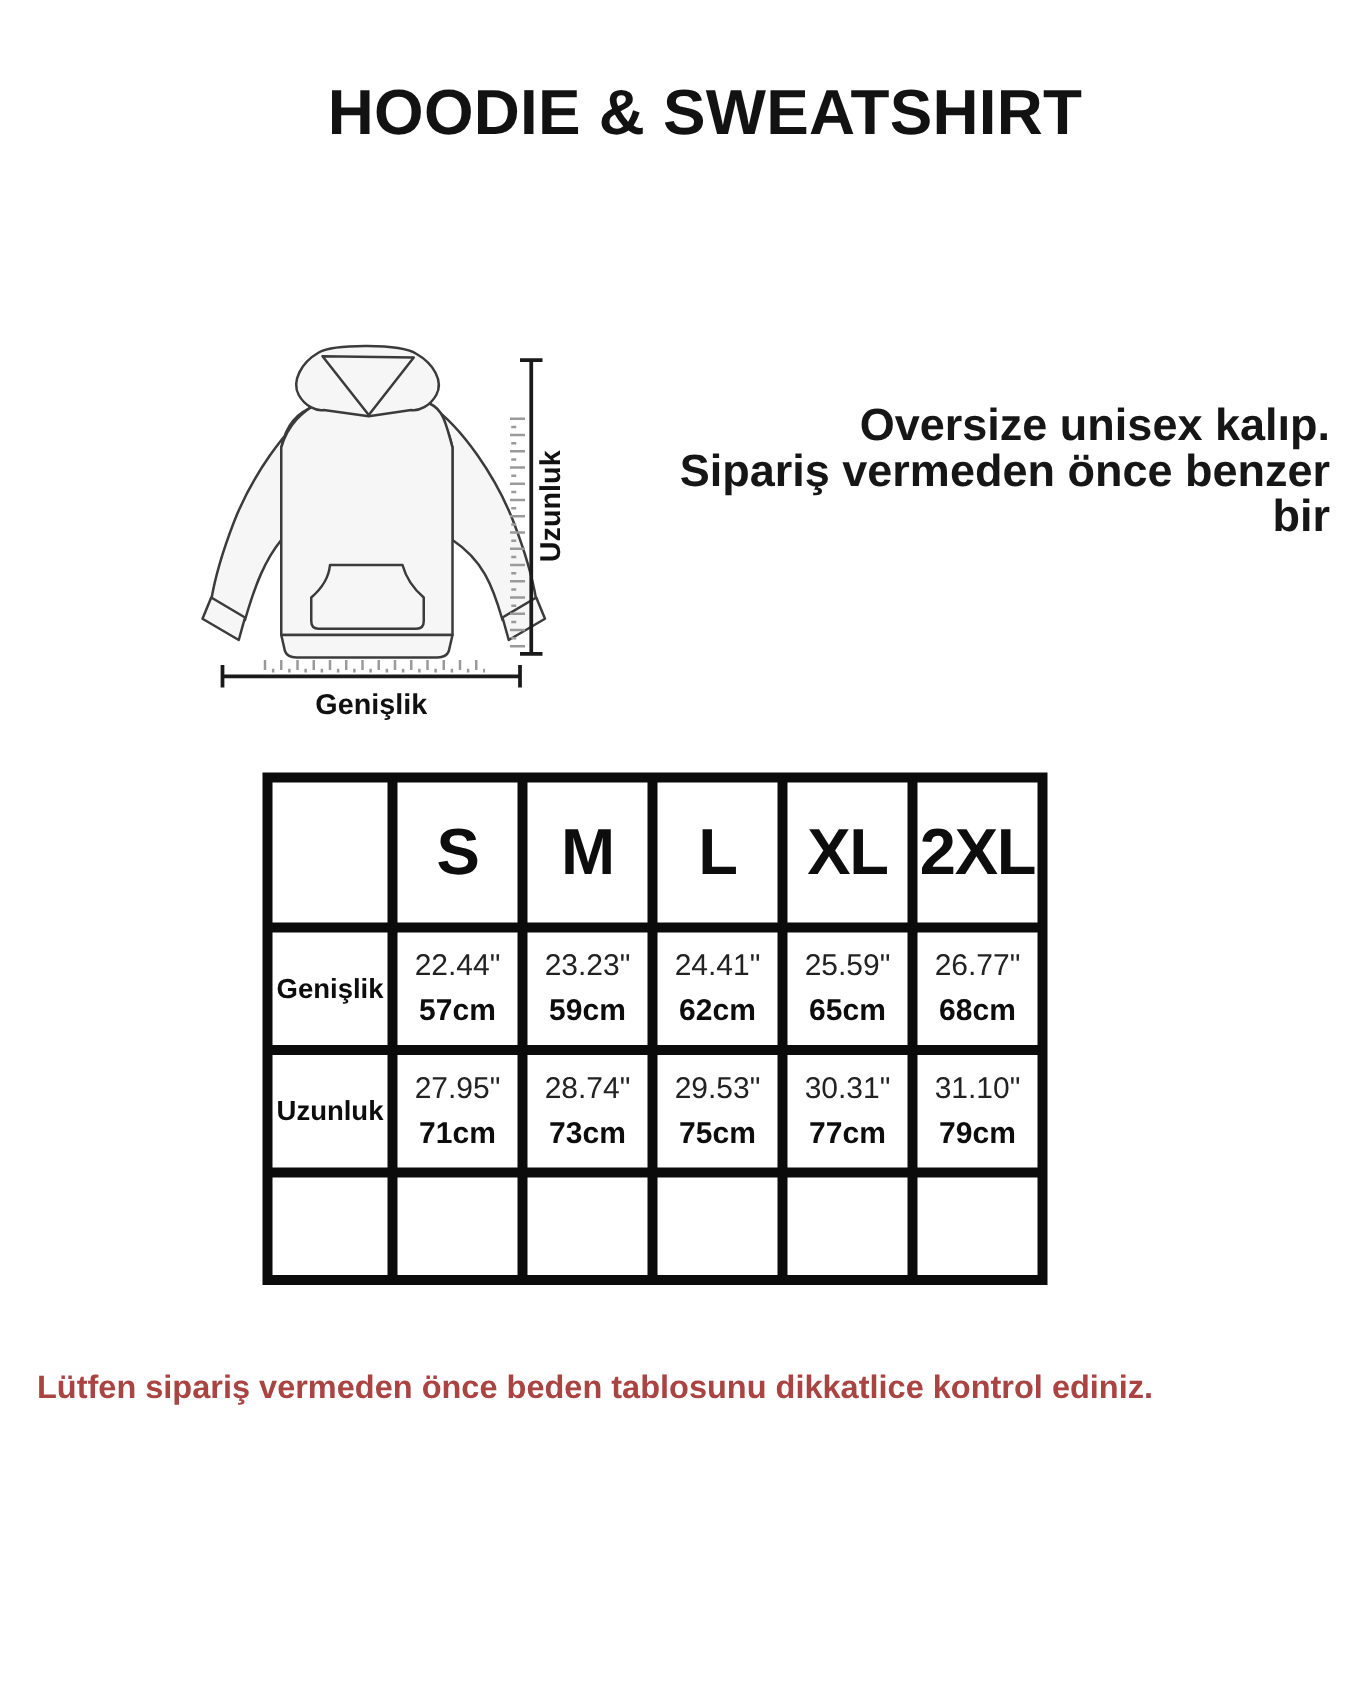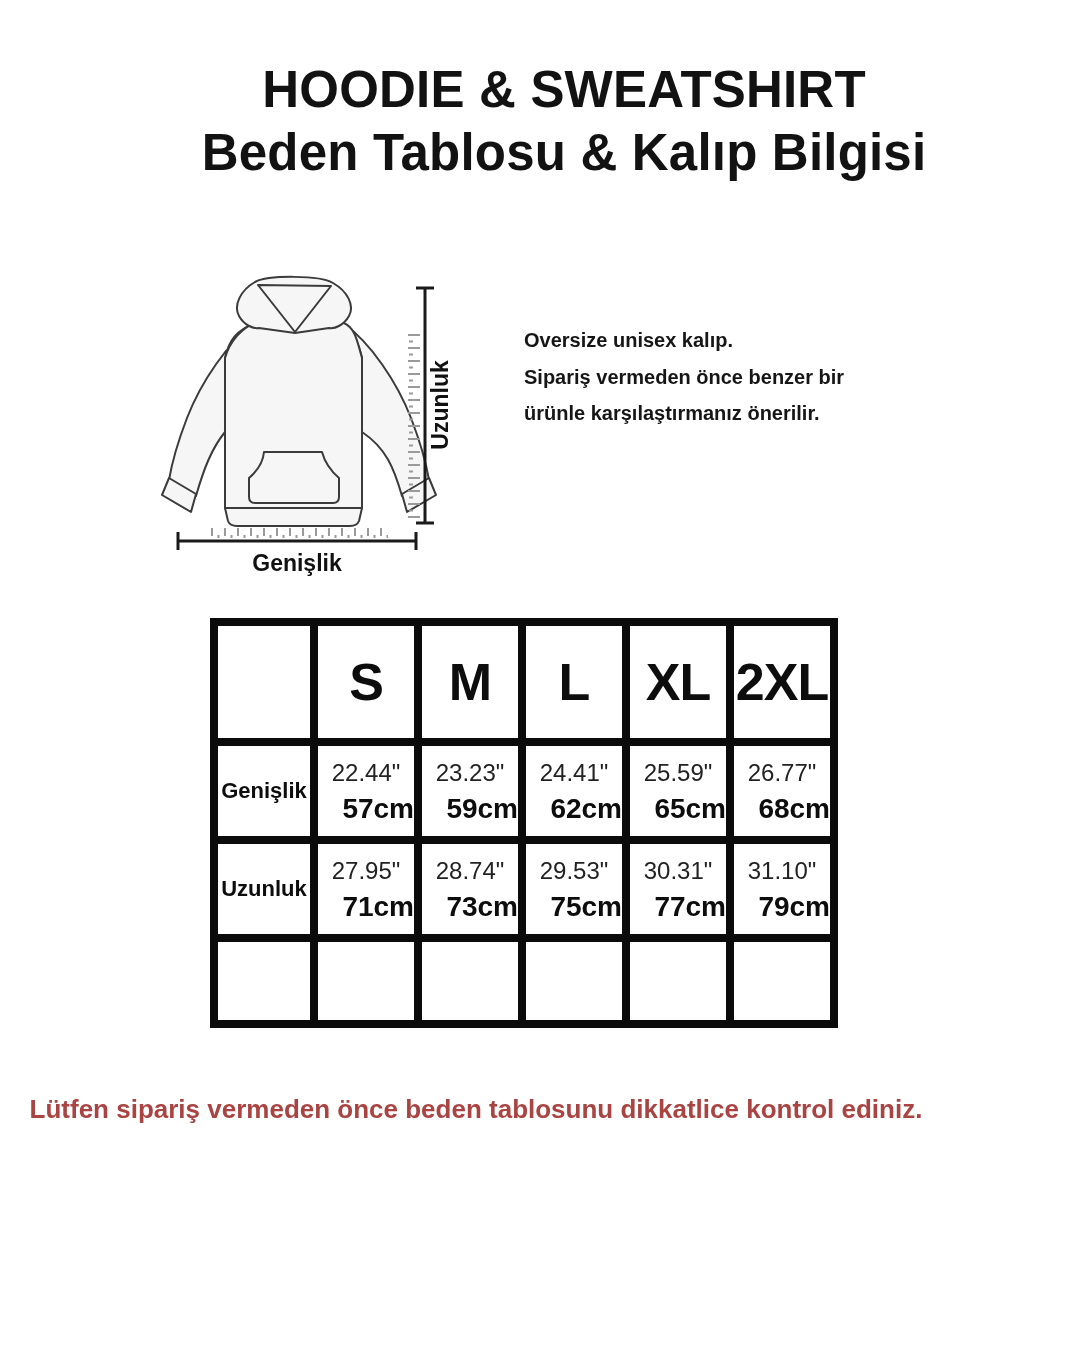--- a/index.html
+++ b/index.html
@@ -18,21 +18,21 @@
     text-align:center; font-weight:bold; letter-spacing:0.2px;
   }
   .title-line { font-size:51px; line-height:63px; color:#121212;padding-left:48px; }
 
   
   .diagram-svg { position:absolute; left:148px; top:262px; width:340px; height:340px; }
 
   
   .info-block {
     position:absolute; top:322px; right:16px; width:540px;
-    font-weight:bold; font-size:20px; line-height:36.5px;
+    text-align:right; font-weight:bold; font-size:36px; line-height:36.5px;
     color:#161616;
   }
 
   
   .size-table-wrap { position:absolute; left:210px; top:618px; }
   table.size-table {
     border-collapse:separate; border-spacing:8px;
     background:#0b0b0b; table-layout:fixed;
     width:628px; height:410px;
   }
@@ -40,35 +40,34 @@
     background:#ffffff; text-align:center; vertical-align:middle; padding:0;
   }
   col.c-label { width:92px; }
   col.c-size  { width:96px; }
   tr.r-head   { height:112px; }
   tr.r-data   { height:90px; }
   tr.r-empty  { height:78px; }
   .size-head  { font-size:52px; font-weight:bold; letter-spacing:-1px; color:#0d0d0d; }
   .row-label  { font-size:22px; font-weight:bold; color:#0d0d0d; }
   .val-in     { font-size:24px; font-weight:normal; color:#222222; line-height:30px; margin-bottom:6px; }
-  .val-cm     { font-size:28px; font-weight:bold; color:#0d0d0d; line-height:30px;text-align:right; }
+  .val-cm     { font-size:24px; font-weight:bold; color:#0d0d0d; line-height:30px; }
 
   
   .footer-note {
     position:absolute; top:1090px; left:0; width:952px;
     text-align:center; font-weight:bold; font-size:26px; line-height:39px;
     color:#a94442;
   }
 </style>
 </head>
 <body>
 
 <div class="title-block">
   <div class="title-line">HOODIE &amp; SWEATSHIRT</div>
-  <div class="title-line">Beden Tablosu &amp; Kalıp Bilgisi</div>
 </div>
 
 <svg class="diagram-svg" viewBox="0 0 340 340">
   <g fill="#f6f6f6" stroke="#3b3b3b" stroke-width="2" stroke-linejoin="round" stroke-linecap="round">
 
     <path d="M106,62 C80,80 53,120 39,156 C29,182 23,206 21,218 L48,234 C56,206 64,186 77,170 L77,96 C81,78 89,68 106,62 Z"></path>
     <path d="M196,62 C222,80 249,120 263,156 C273,182 279,206 281,218 L254,234 C246,206 238,186 214,170 L214,96 C210,78 203,68 196,62 Z"></path>
 
     <path d="M21,216 L48,232 L43,250 L14,233 Z"></path>
     <path d="M281,216 L254,232 L259,250 L288,233 Z"></path>
@@ -103,21 +102,20 @@
     <line x1="268" y1="261" x2="286" y2="261"></line>
   </g>
 
   <text x="149" y="309" text-anchor="middle" font-size="23" font-weight="bold" fill="#111111">Genişlik</text>
   <text transform="translate(300,143) rotate(-90)" text-anchor="middle" font-size="23" font-weight="bold" fill="#111111">Uzunluk</text>
 </svg>
 
 <div class="info-block">
   <div>Oversize unisex kalıp.</div>
   <div>Sipariş vermeden önce benzer bir</div>
-  <div>ürünle karşılaştırmanız önerilir.</div>
 </div>
 
 <div class="size-table-wrap">
   <table class="size-table">
     <colgroup>
       <col class="c-label">
       <col class="c-size">
         <col class="c-size">
         <col class="c-size">
         <col class="c-size">

